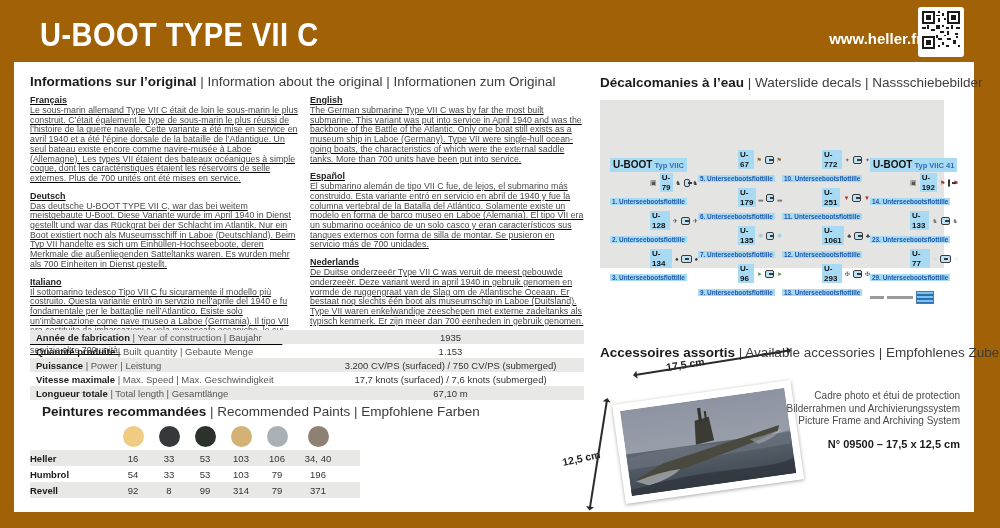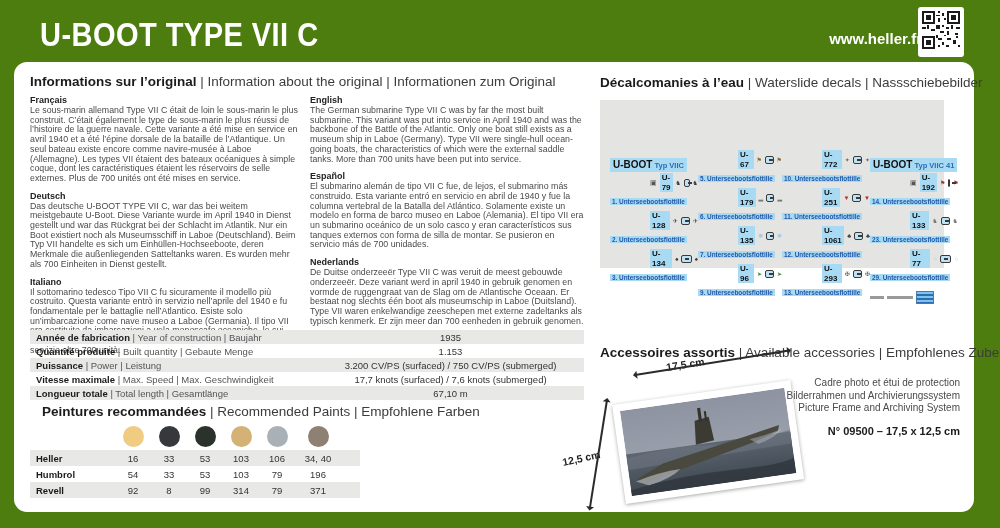--- a/index.html
+++ b/index.html
@@ -1,50 +1,50 @@
 <!DOCTYPE html>
 <html><head>
 <meta charset="utf-8">
 <style>
   html,body{margin:0;padding:0;width:1000px;height:528px;overflow:hidden;background:#2e3738;
     font-family:"Liberation Sans","DejaVu Sans",sans-serif;-webkit-font-smoothing:antialiased;}
-  .frame{position:absolute;inset:0;background:#4d7c0f;}
+  .frame{position:absolute;inset:0;background:#a16207;}
   
   .hdr-title{position:absolute;left:40px;top:16px;color:#fff;font-size:33px;font-weight:bold;
     letter-spacing:.5px;transform:scaleX(.88);transform-origin:left center;white-space:nowrap;}
   .hdr-site{position:absolute;right:78px;top:30px;color:#fff;font-size:15px;font-weight:bold;}
   .qr-box{position:absolute;right:36px;top:7px;width:46px;height:50px;background:#fff;border-radius:3px;
     display:flex;align-items:center;justify-content:center;}
   
-  .sheet{position:absolute;left:14px;top:62px;width:960px;height:450px;background:#fff;border-radius:13px;}
+  .sheet{position:absolute;left:14px;top:62px;width:960px;height:450px;background:#fff;}
   .sec-head{position:absolute;font-size:13.5px;color:#3c3c3c;white-space:nowrap;}
   .sec-head b{color:#1b1b1b;}
   
   .lang-col{position:absolute;top:33px;width:272px;}
   .lang-col.c1{left:16px;} .lang-col.c2{left:296px;width:276px;}
-  .lang-block{margin-bottom:7px;}
+  .lang-block{margin-bottom:7px;text-decoration:underline;}
   .lang-name{font-size:9px;font-weight:bold;color:#222;margin-bottom:1px;}
   .lang-text{font-size:8.8px;line-height:9.7px;color:#4a4a4a;text-align:left;}
   
   .spec{position:absolute;left:16px;top:268px;width:554px;}
   .spec-row{display:flex;align-items:center;height:14px;padding:0 6px;font-size:9.5px;color:#555;}
   .spec-row:nth-child(odd){background:#e8e8e7;}
   .spec-label{flex:1;white-space:nowrap;} .spec-label b{color:#1b1b1b;}
   .spec-value{width:255px;text-align:center;color:#333;}
   
   .paints-head{left:28px;top:342px;}
   .paint-table{position:absolute;left:16px;top:362px;width:330px;}
   .swatch-row{display:flex;height:24px;align-items:center;margin-bottom:2px;}
   .swatch-spacer{width:85px;}
   .swatch-cell{width:36px;display:flex;justify-content:center;}
   .swatch-cell:last-child{width:46px;}
   .swatch{width:21px;height:21px;border-radius:50%;}
   .paint-row{display:flex;align-items:center;height:16px;font-size:9.5px;color:#333;}
   .paint-row:nth-child(even){background:#e8e8e7;}
-  .paint-brand{width:85px;padding-left:6px;font-weight:bold;color:#1b1b1b;box-sizing:border-box;}
+  .paint-brand{width:85px;font-weight:bold;color:#1b1b1b;box-sizing:border-box;}
   .paint-val{width:36px;text-align:center;}
   .paint-row .paint-val:last-child{width:46px;}
   
   .decal-head{left:586px;top:13px;}
   .decal-sheet{position:absolute;left:586px;top:38px;width:344px;height:168px;background:#e4e4e2;
     box-sizing:border-box;padding:54px 8px 6px 10px;display:flex;justify-content:space-between;}
   .dcol{width:88px;} .dcol.narrow{width:84px;}
   .chip{background:#a9daf3;display:inline-block;padding:0 2px;line-height:1.15;}
   .d-header{margin-bottom:5px;white-space:nowrap;}
   .d-header .chip{font-size:10px;font-weight:bold;color:#101010;padding:1px 3px;}
@@ -74,21 +74,21 @@
   .dim-h{left:621px;top:312px;width:156px;height:2px;transform:rotate(-9deg);transform-origin:left center;}
   .dim-v{left:592px;top:338px;width:2px;height:110px;transform:rotate(9deg);transform-origin:top center;}
   .dim-line:before,.dim-line:after{content:"";position:absolute;border:4px solid transparent;}
   .dim-h:before{left:-2px;top:-3px;border-right-color:#2b2b2b;border-left-width:0;}
   .dim-h:after{right:-2px;top:-3px;border-left-color:#2b2b2b;border-right-width:0;}
   .dim-v:before{top:-2px;left:-3px;border-bottom-color:#2b2b2b;border-top-width:0;}
   .dim-v:after{bottom:-2px;left:-3px;border-top-color:#2b2b2b;border-bottom-width:0;}
   .dim-label{position:absolute;font-size:10.5px;font-weight:bold;color:#1d1d1d;white-space:nowrap;}
   .dim-label.w{left:652px;top:296px;transform:rotate(-9deg);}
   .dim-label.h{left:548px;top:390px;transform:rotate(-12deg);}
-  .acc-text{position:absolute;right:14px;top:315px;text-align:right;font-size:10px;line-height:12.5px;color:#4a4a4a;}
+  .acc-text{position:absolute;right:14px;top:328px;text-align:right;font-size:10px;line-height:12.5px;color:#4a4a4a;}
   .acc-ref{margin-top:10px;font-size:11px;font-weight:bold;color:#1b1b1b;}
 </style>
 </head>
 <body>
 
 <div class="frame">
 
   <div class="hdr-title">U-BOOT TYPE VII C</div>
   <div class="hdr-site">www.heller.fr</div>
   <div class="qr-box">

